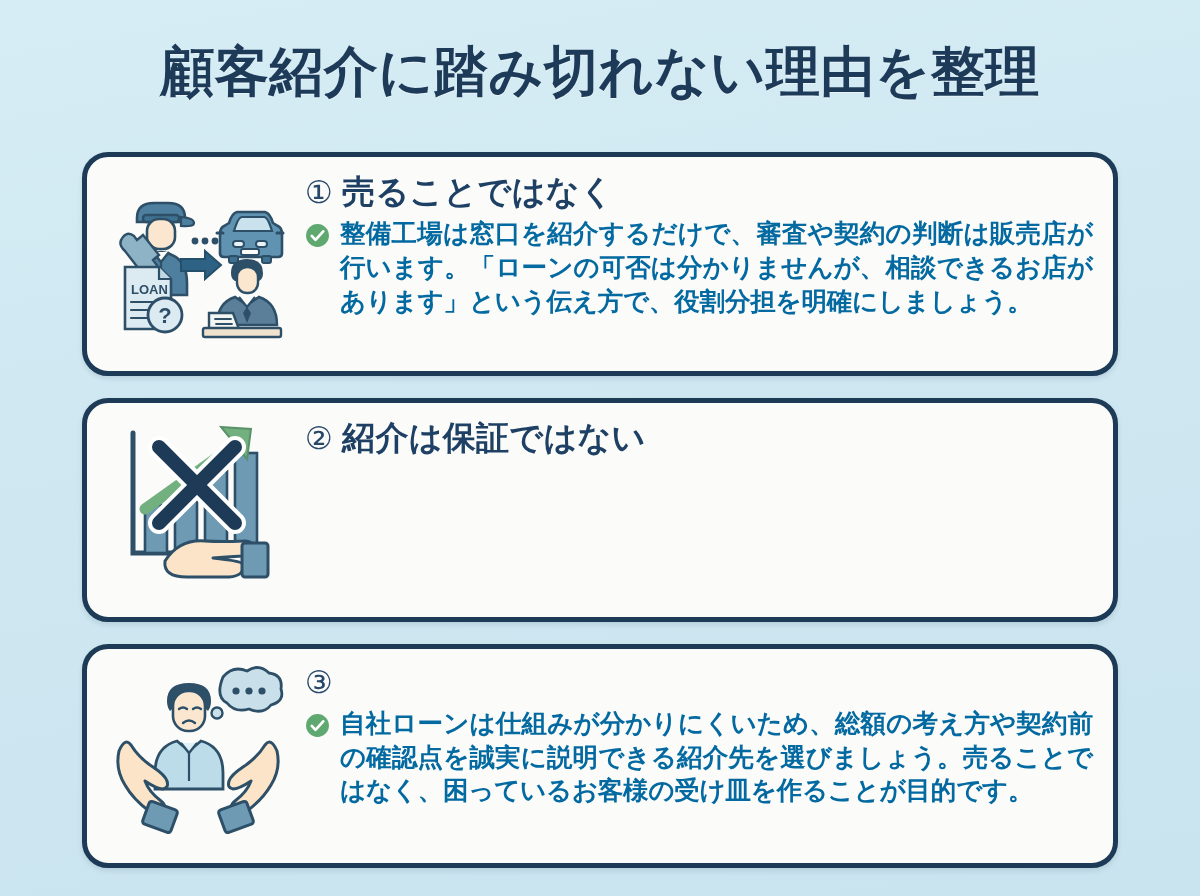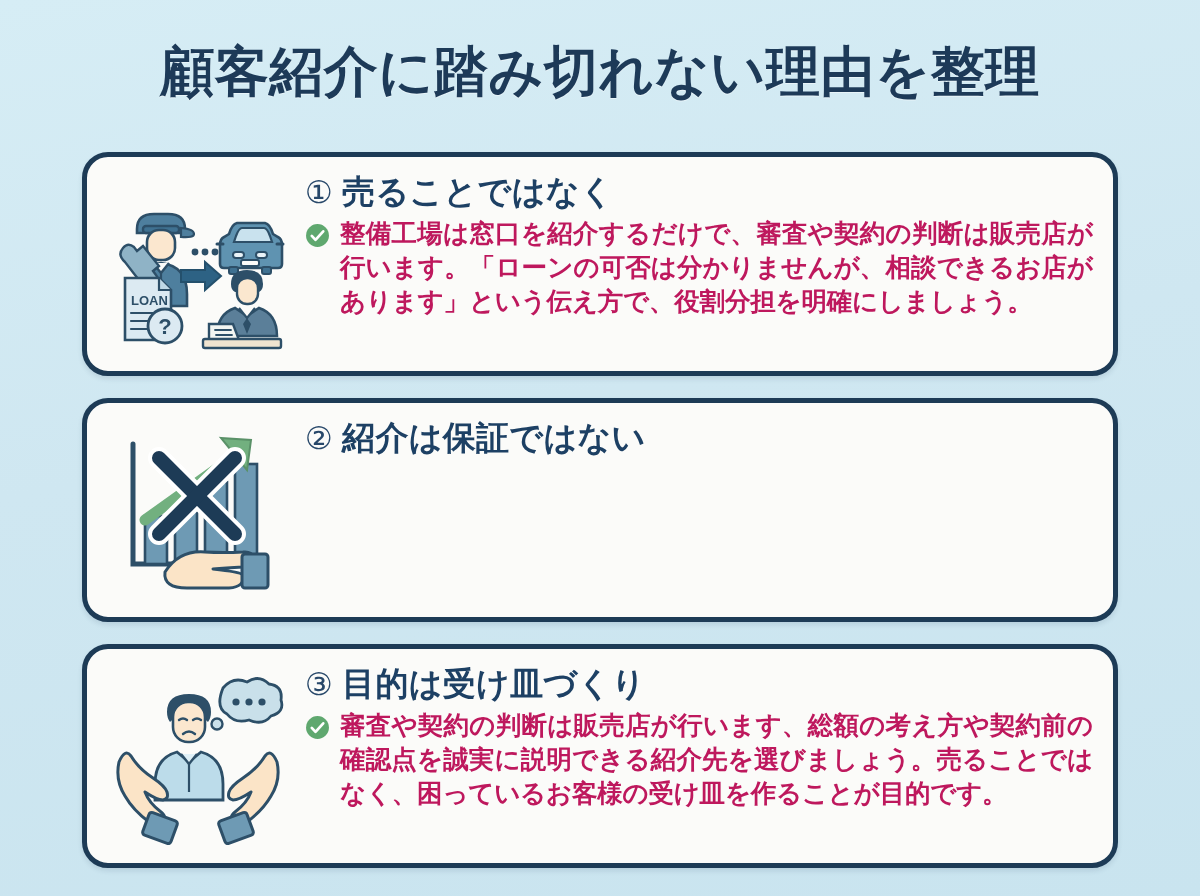--- a/index.html
+++ b/index.html
@@ -61,21 +61,20 @@
     border-radius: 26px;
     display: flex;
     align-items: stretch;
     box-shadow: 0 3px 5px rgba(30,60,90,0.12);
     overflow: hidden;
   }
 
   .card-illus {
     flex: 0 0 206px;
     display: flex;
-    align-items: center;
     justify-content: center;
     padding: 6px 0 6px 8px;
   }
   .card-illus svg {
     display: block;
   }
 
   .card-body {
     flex: 1 1 auto;
     padding: 16px 20px 10px 4px;
@@ -111,21 +110,21 @@
     flex: 0 0 auto;
     width: 25px;
     height: 25px;
     margin-top: 6px;
   }
   .card-text {
     margin: 0;
     font-size: 25.5px;
     line-height: 1.33;
     font-weight: 700;
-    color: #be185d;
+    color: #0369a1;
     letter-spacing: -0.2px;
     text-align: justify;
     text-justify: inter-character;
   }
 </style>
 </head>
 <body>
 
 <div class="poster">
 
@@ -280,26 +279,25 @@
             <path d="M16 96 q-4 18 6 34 q8 14 24 26 q8 6 14 0 q4-5-2-10 q-12-9-16-20 q12 8 18 8 q6-1 4-8 q-2-6-14-14 q-14-9-22-22 q-6-8-12 6z" fill="#fbe4c7" stroke="#2d4f68" stroke-width="3" stroke-linejoin="round"></path>
             <path d="M174 96 q4 18-6 34 q-8 14-24 26 q-8 6-14 0 q-4-5 2-10 q12-9 16-20 q-12 8-18 8 q-6-1-4-8 q2-6 14-14 q14-9 22-22 q6-8 12 6z" fill="#fbe4c7" stroke="#2d4f68" stroke-width="3" stroke-linejoin="round"></path>
             <rect x="42" y="150" width="30" height="24" rx="3" transform="rotate(20 57 162)" fill="#6e9ab4" stroke="#2d4f68" stroke-width="3"></rect>
             <rect x="118" y="150" width="30" height="24" rx="3" transform="rotate(-20 133 162)" fill="#6e9ab4" stroke="#2d4f68" stroke-width="3"></rect>
           </g>
         </svg>
       </div>
       <div class="card-body">
         <h2 class="card-heading">
           <span class="card-num">③</span>
-          <span>目的は受け皿づくり</span>
         </h2>
         <div class="card-detail">
           <svg class="check-badge" viewBox="0 0 24 24">
             <circle cx="12" cy="12" r="11" fill="#5fa86f"></circle>
             <path d="M6.5 12.4 l3.6 3.8 l7.4-8.2" fill="none" stroke="#ffffff" stroke-width="2.6" stroke-linecap="round" stroke-linejoin="round"></path>
           </svg>
-          <p class="card-text">審査や契約の判断は販売店が行います、総額の考え方や契約前の確認点を誠実に説明できる紹介先を選びましょう。売ることではなく、困っているお客様の受け皿を作ることが目的です。</p>
+          <p class="card-text">自社ローンは仕組みが分かりにくいため、総額の考え方や契約前の確認点を誠実に説明できる紹介先を選びましょう。売ることではなく、困っているお客様の受け皿を作ることが目的です。</p>
         </div>
       </div>
     </section>
 
   </div>
 </div>
 
 </body></html>

